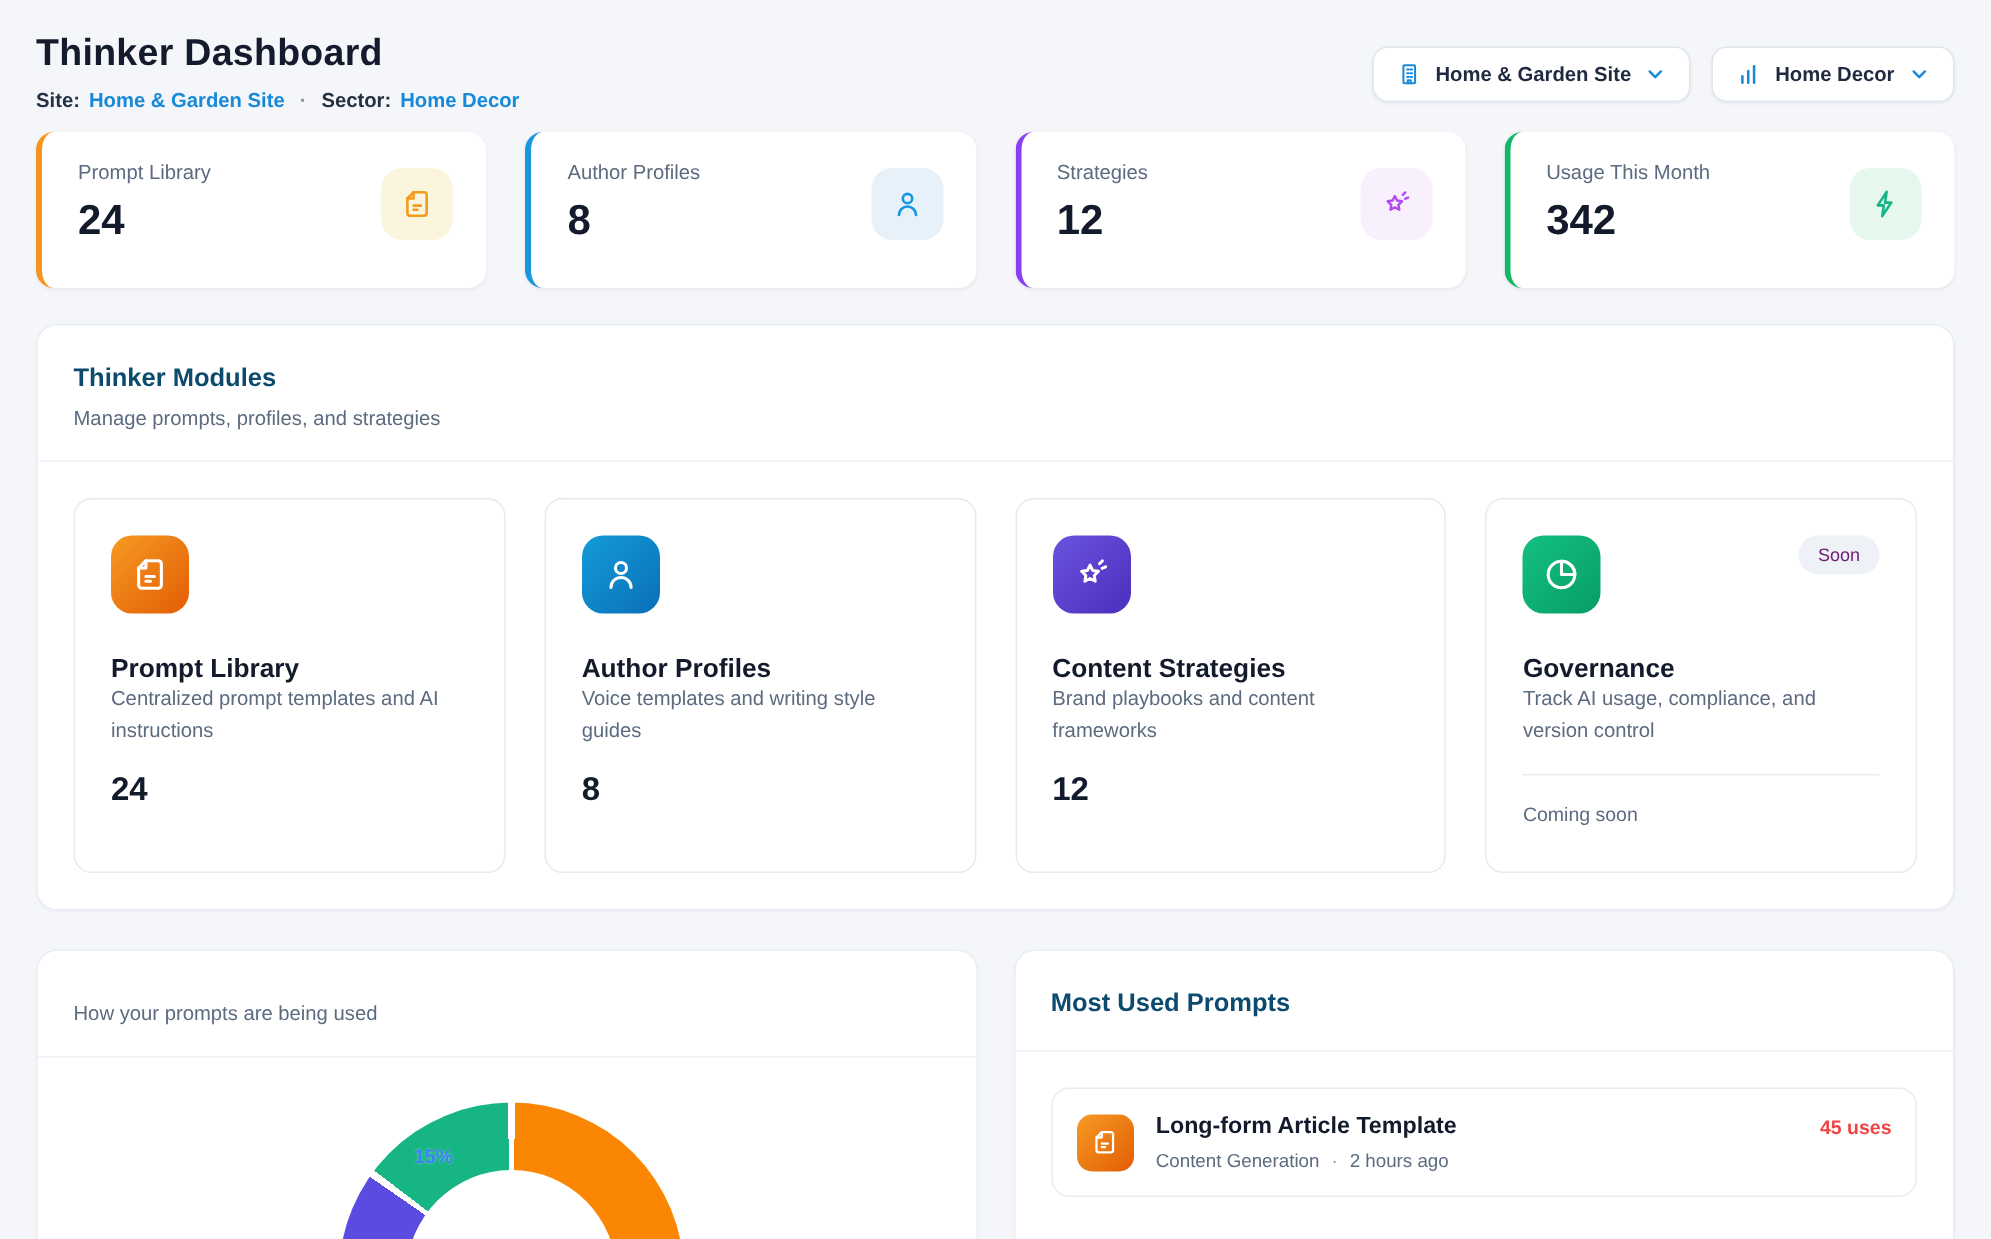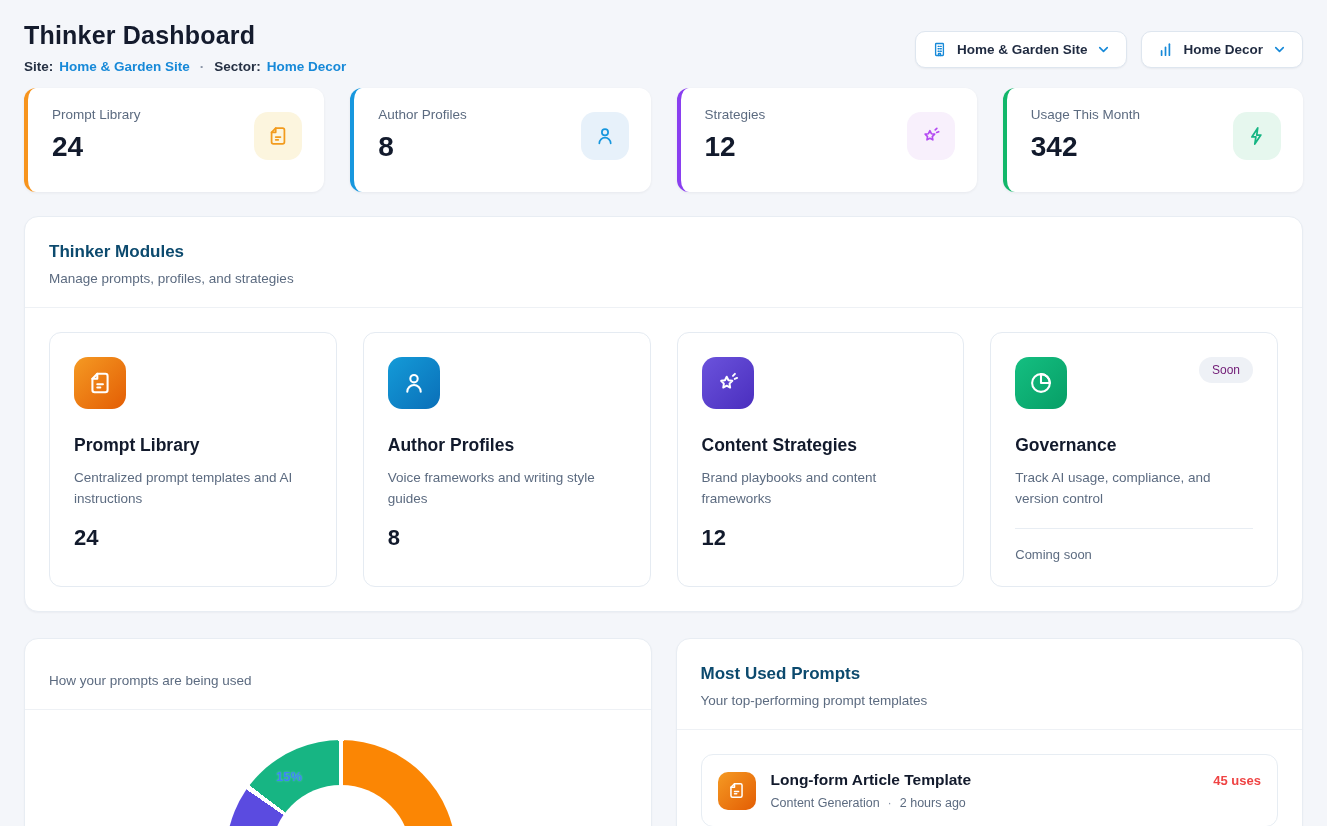--- a/index.html
+++ b/index.html
@@ -59,21 +59,21 @@
   .modules-grid { padding:24px; display:grid; grid-template-columns:repeat(4,1fr); gap:26px; }
   .module-card {
     position:relative; border:1px solid #E5EBF2; border-radius:12px; padding:24px;
     background:#fff; cursor:pointer; min-height:250px;
   }
   .module-icon {
     width:52px; height:52px; border-radius:14px; color:#fff;
     display:flex; align-items:center; justify-content:center;
   }
   .module-title { margin-top:26px; font-size:17.5px; font-weight:800; color:#121A2C; }
-  .module-desc { margin-top:12px; font-size:13.5px; color:#5C6B80; line-height:1.55; min-height:42px; }
+  .module-desc { font-size:13.5px; color:#5C6B80; line-height:1.55; min-height:42px; }
   .module-count { margin-top:15px; font-size:22px; font-weight:800; color:#121A2C; }
   .soon-badge {
     position:absolute; top:24px; right:24px; background:#EEF1F6; color:#701a75;
     font-size:12px; font-weight:400; padding:6px 13px; border-radius:999px;
   }
   .module-divider { margin-top:18px; border-top:1px solid #E8EDF3; padding-top:18px; }
   .coming-soon { font-size:13px; color:#5C6B80; }
 
   
   .bottom-row { margin-top:26px; display:grid; grid-template-columns:1fr 1fr; gap:24px; }
@@ -224,21 +224,21 @@
       </div>
 
       <div class="module-card">
         <div class="module-icon" style="background: linear-gradient(135deg, rgb(20, 155, 216), rgb(10, 111, 184));">
           <svg width="26" height="26" viewBox="0 0 24 24" fill="none" stroke="currentColor" stroke-width="1.9" stroke-linecap="round" stroke-linejoin="round">
               <circle cx="12" cy="8" r="3.4"></circle>
               <path d="M5.8 20a6.2 6.2 0 0 1 12.4 0"></path>
             </svg>
         </div>
         <div class="module-title">Author Profiles</div>
-        <div class="module-desc">Voice frameworks and writing style guides</div>
+        <div class="module-desc">Voice templates and writing style guides</div>
         <div class="module-count">8</div>
       </div>
 
       <div class="module-card">
         <div class="module-icon" style="background: linear-gradient(135deg, rgb(107, 83, 220), rgb(74, 46, 190));">
           <svg width="26" height="26" viewBox="0 0 24 24" fill="none" stroke="currentColor" stroke-width="1.8" stroke-linecap="round" stroke-linejoin="round">
               <path d="M10.8 6.2 12.4 9.5l3.6.5-2.6 2.6.6 3.6-3.2-1.7-3.2 1.7.6-3.6L5.6 10l3.6-.5z"></path>
               <path d="M16.6 5.4l1.8-1.8"></path>
               <path d="M18.2 8.2l2.2-.9"></path>
             </svg>
@@ -274,21 +274,20 @@
       </div>
       <div class="chart-body">
         <div class="donut" style="background: conic-gradient(rgb(255, 255, 255) 0%, rgb(255, 255, 255) 0.35%, rgb(251, 134, 4) 0.35%, rgb(251, 134, 4) 44.65%, rgb(255, 255, 255) 44.65%, rgb(255, 255, 255) 45%, rgb(255, 255, 255) 45%, rgb(255, 255, 255) 45.35%, rgb(45, 156, 219) 45.35%, rgb(45, 156, 219) 69.65%, rgb(255, 255, 255) 69.65%, rgb(255, 255, 255) 70%, rgb(255, 255, 255) 70%, rgb(255, 255, 255) 70.35%, rgb(91, 75, 224) 70.35%, rgb(91, 75, 224) 84.65%, rgb(255, 255, 255) 84.65%, rgb(255, 255, 255) 85%, rgb(255, 255, 255) 85%, rgb(255, 255, 255) 85.35%, rgb(23, 181, 131) 85.35%, rgb(23, 181, 131) 99.65%, rgb(255, 255, 255) 99.65%, rgb(255, 255, 255) 100%);"></div>
         <div class="donut-label">15%</div>
       </div>
     </div>
 
     <div class="panel">
       <div class="panel-header">
         <div class="panel-title">Most Used Prompts</div>
-        <div class="panel-subtitle">Your top-performing prompt templates</div>
       </div>
       <div class="prompts-body">
         <div class="prompt-item">
           <div class="prompt-icon" style="background: linear-gradient(135deg, rgb(245, 154, 35), rgb(227, 93, 4));">
             <svg width="19" height="19" viewBox="0 0 24 24" fill="none" stroke="currentColor" stroke-width="1.9" stroke-linecap="round" stroke-linejoin="round">
                 <path d="M9.5 3.5H17a2 2 0 0 1 2 2v13a2 2 0 0 1-2 2H7a2 2 0 0 1-2-2V8z"></path>
                 <path d="M9.5 3.5V8H5"></path>
                 <path d="M9.5 13.2h5.2M9.5 16.2h2.8"></path>
               </svg>
           </div>

